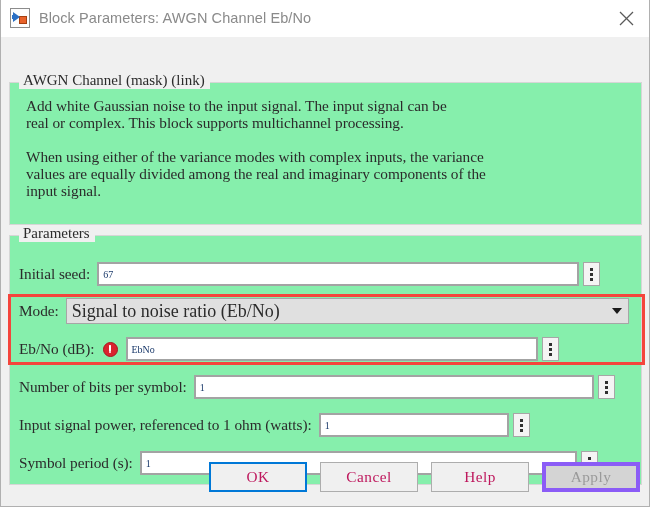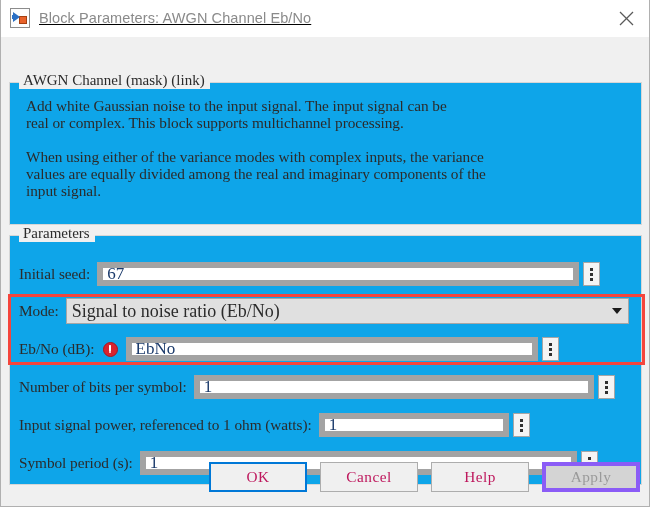--- a/index.html
+++ b/index.html
@@ -16,21 +16,20 @@
 
   
   .window {
     position: relative;
     width: 650px; height: 507px;
     background: #f0f0f0;
     border: 1px solid #b0b0b0;
     border-top: none;
     display: flex;
     flex-direction: column;
-    text-decoration: underline;
   }
 
   
   .titlebar {
     height: 37px;
     min-height: 37px;
     background: #ffffff;
     display: flex;
     align-items: center;
     padding-left: 9px;
@@ -88,21 +87,21 @@
     flex: 1;
     position: relative;
     background: #f0f0f0;
     padding: 0 8px;
   }
 
   
   .groupbox {
     position: relative;
     border: 1px solid #d6d6d6;
-    background: #0ea5e9;
+    background: #86efac;
   }
   .groupbox > .legend {
     position: absolute;
     top: -11px;
     left: 9px;
     background: #f0f0f0;
     padding: 0 5px 0 4px;
     font-size: 15px;
     color: #2b2b2b;
     white-space: nowrap;
@@ -144,23 +143,23 @@
     color: #2b2b2b;
     white-space: nowrap;
     font-family: "Liberation Serif", serif;
     letter-spacing: -0.05px;
   }
 
   
   .tfield {
     height: 24px;
     background: #ffffff;
-    border: 6px solid #a3a3a3;
+    border: 2px solid #a3a3a3;
     padding: 0 2px 0 4px;
-    font-size: 17px;
+    font-size: 10px;
     color: #1b3a6b;
     font-family: "Liberation Serif", serif;
     display: flex;
     align-items: center;
     overflow: hidden;
     white-space: nowrap;
   }
 
   
   .dots-btn {

